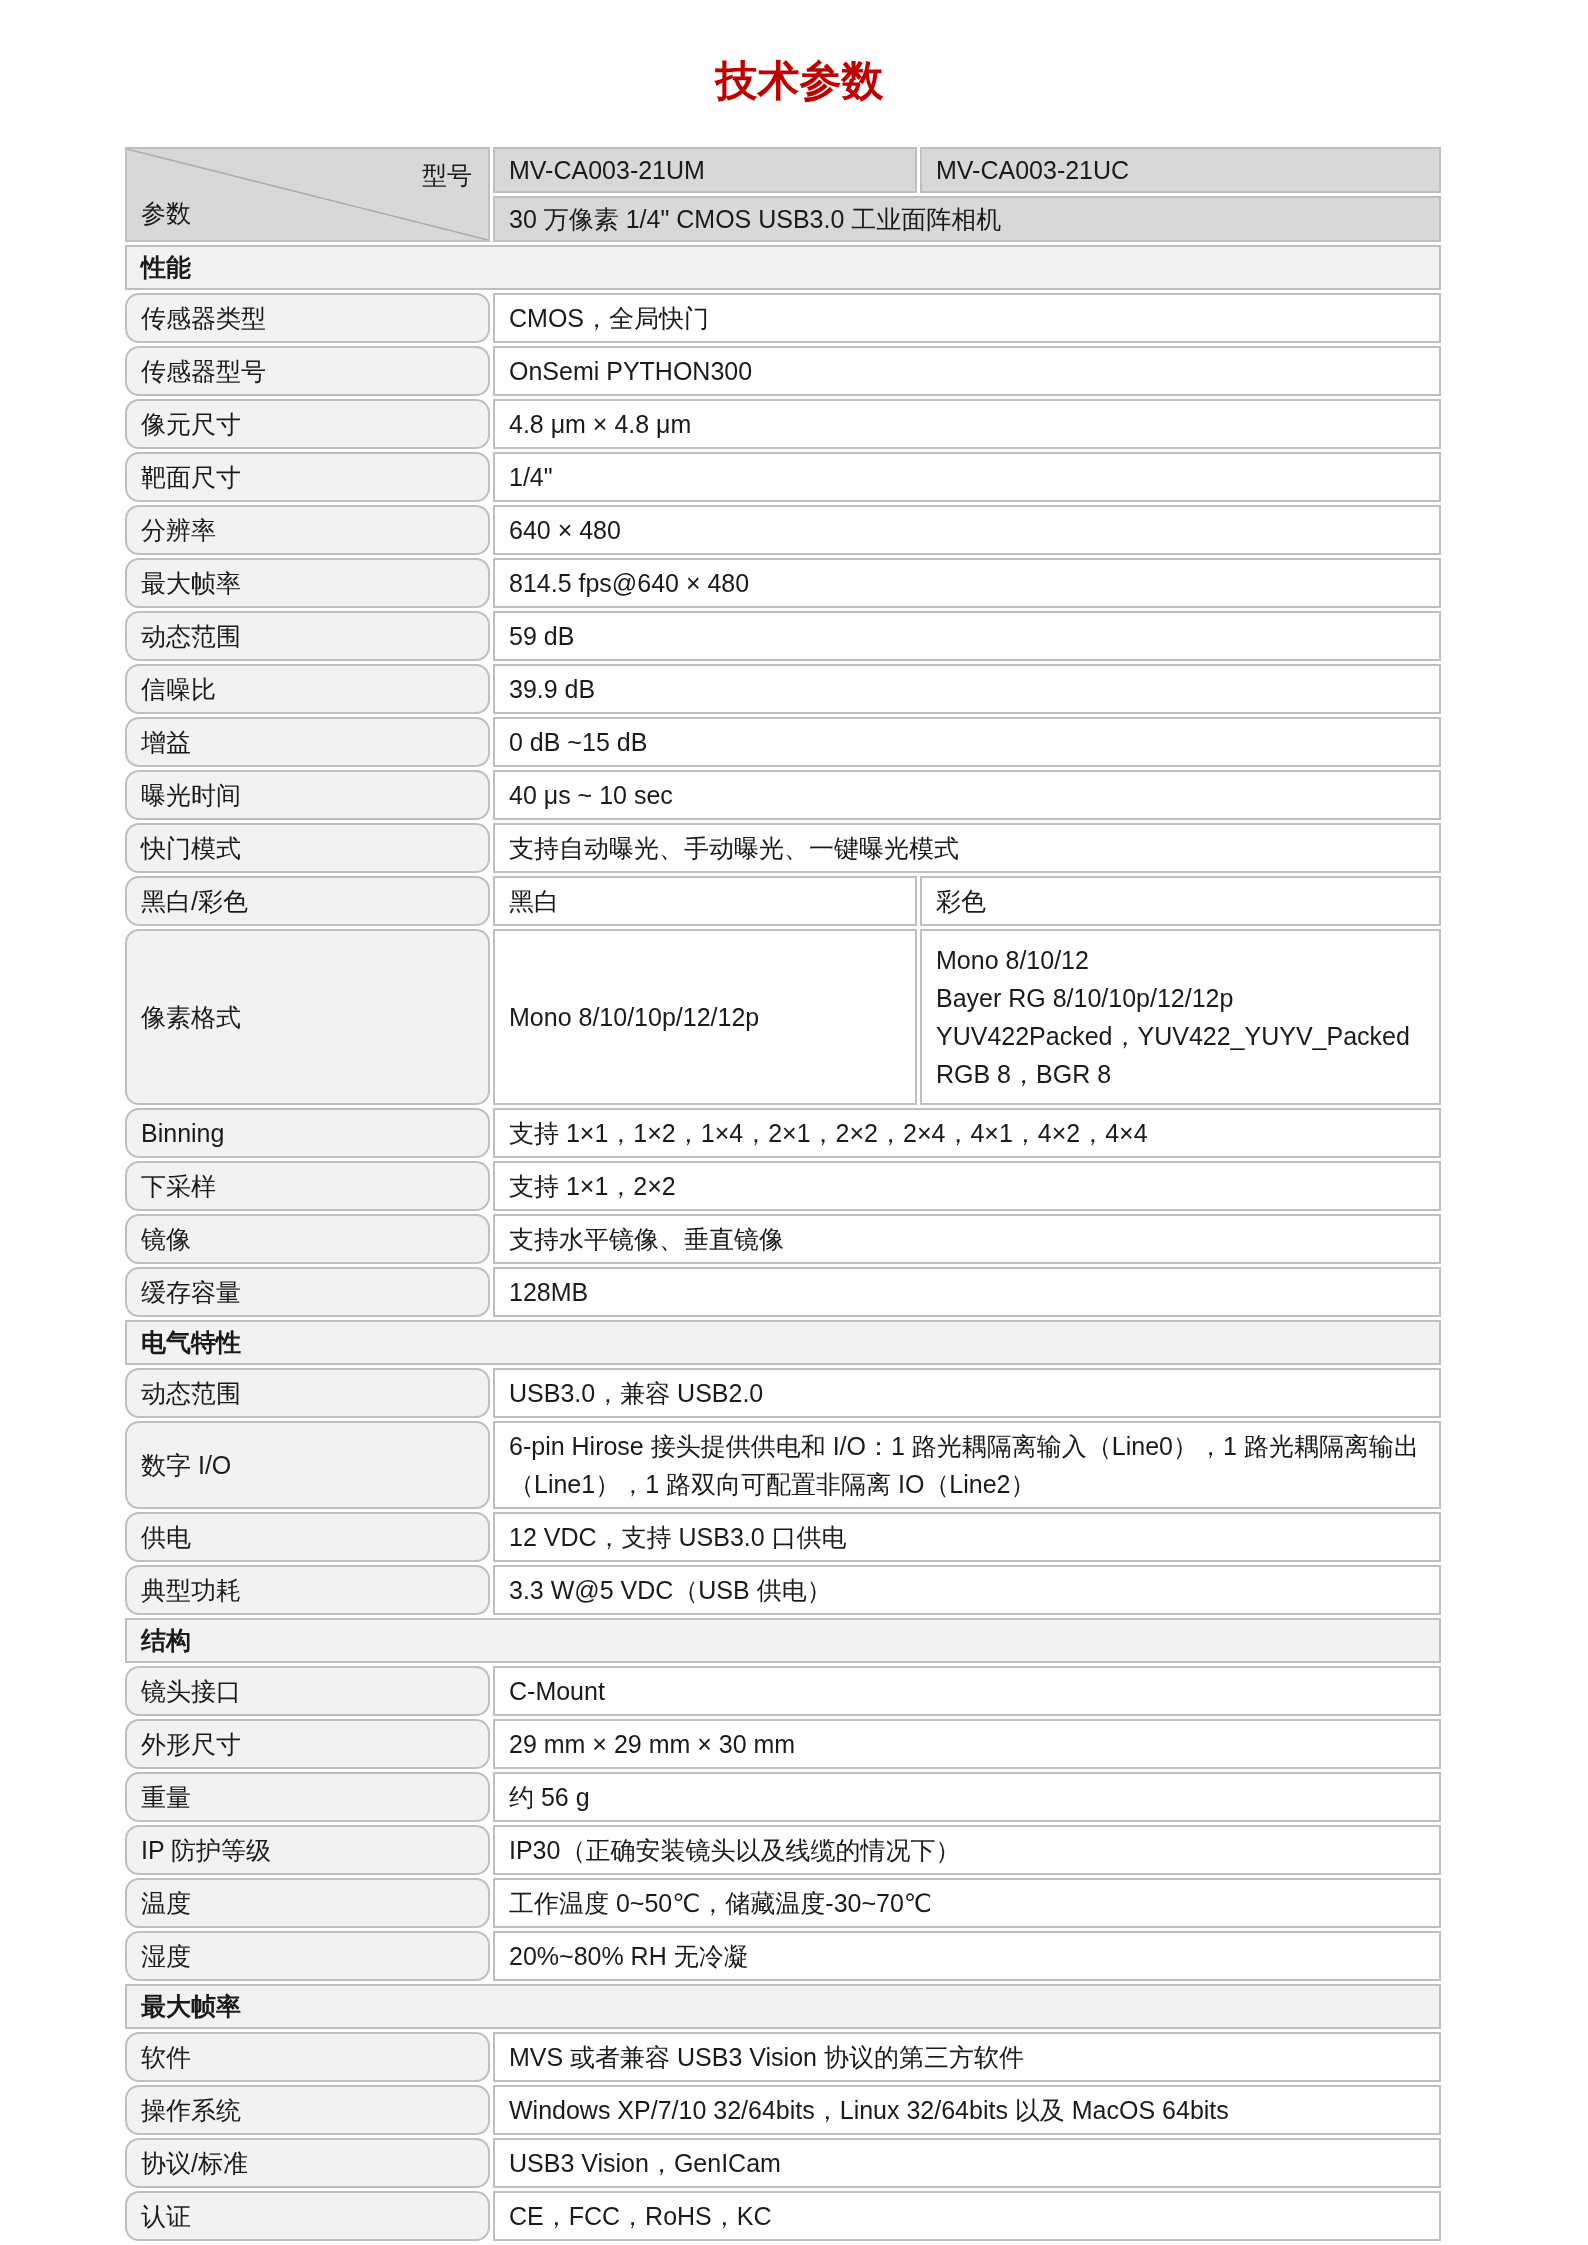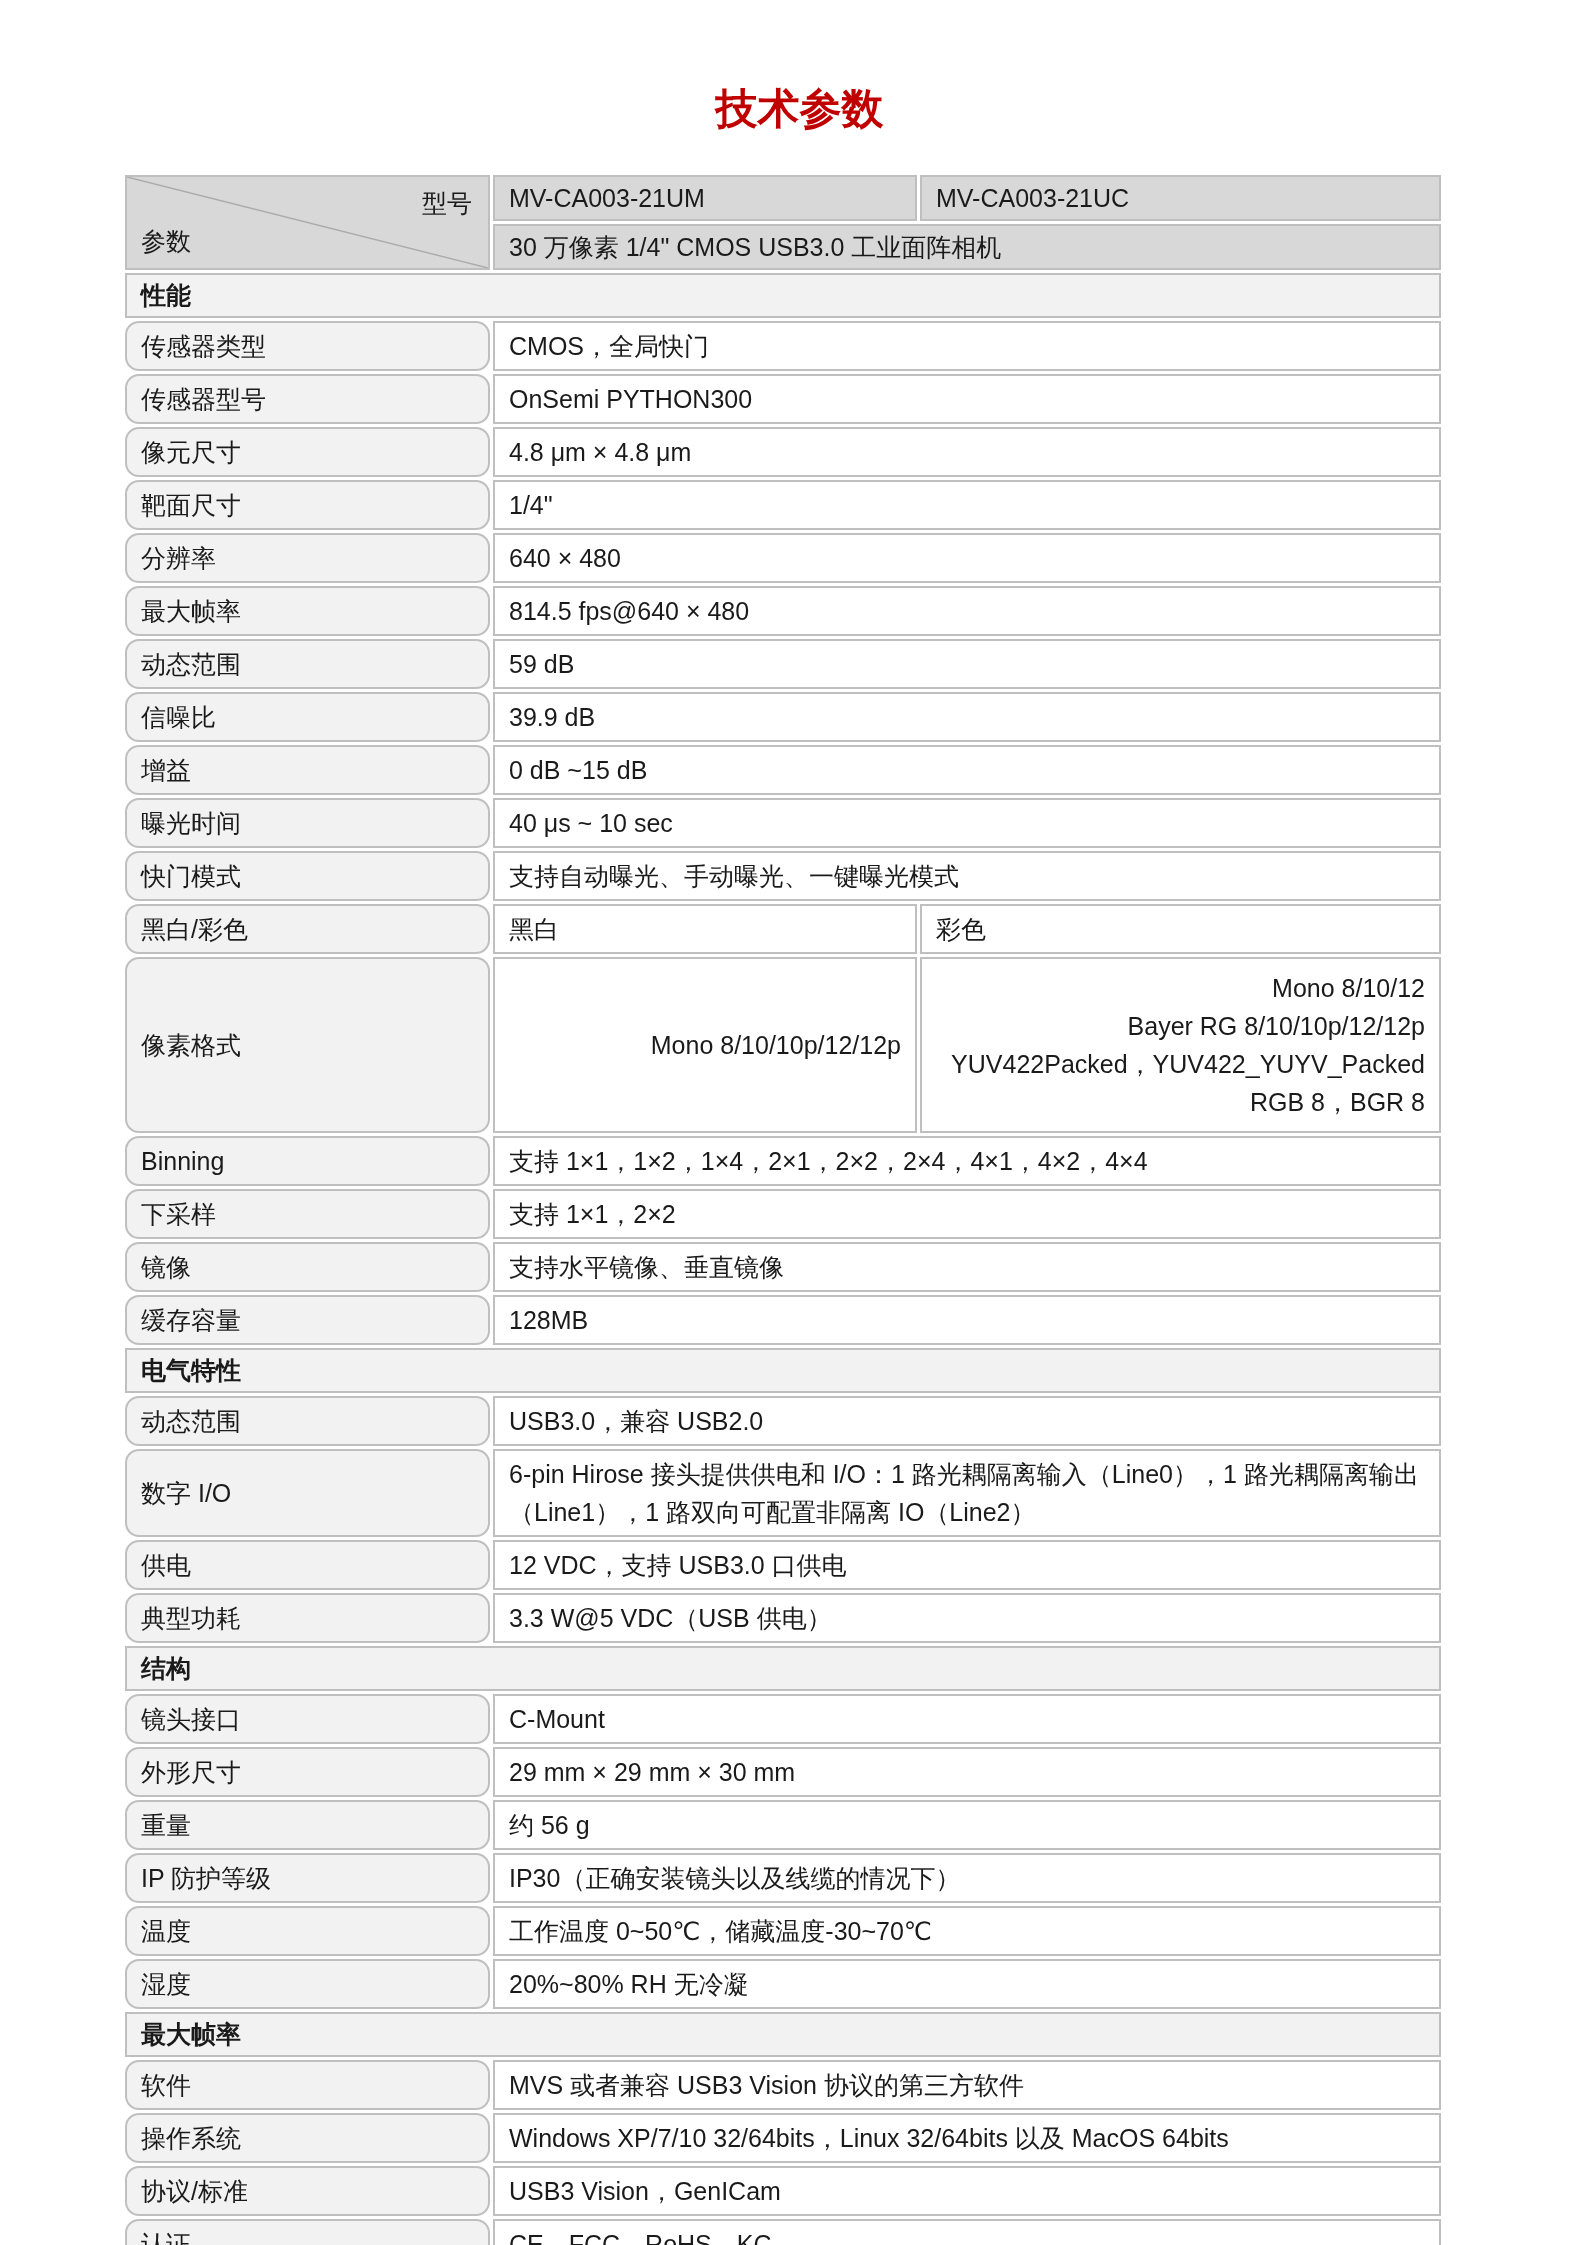--- a/index.html
+++ b/index.html
@@ -13,21 +13,21 @@
   }
   *{box-sizing:border-box;}
   html,body{margin:0;padding:0;background:#ffffff;}
   body{
     width:1588px;
     min-height:2245px;
     font-family:"Liberation Sans","DejaVu Sans",sans-serif;
     color:var(--text);
   }
   h1.page-title{
-    margin:86px 0 40px 0;
+    margin:58px 0 40px 0;
     width:1588px;
     text-align:center;
     font-size:42px;
     font-weight:bold;
     color:var(--title-color);
     line-height:1.1;
     padding-left:11px;
   }
   table.spec{
     border-collapse:separate;
@@ -58,21 +58,21 @@
   .corner-bl{position:absolute;bottom:10px;left:14px;}
   td.section{
     background:var(--section-bg);
     font-weight:bold;
     height:42px;
   }
   td.label{background:var(--label-bg);border-radius:14px;}
   td.value{background:var(--value-bg);}
   td.px-lines{line-height:40px;padding-top:10px;padding-bottom:10px;}
   tr.px-row td{height:auto;}
-  tr.px-row td.value{min-height:178px;text-align:right;}
+  tr.px-row td.value{min-height:178px;}
   td.value{line-height:38px;}
 </style>
 </head>
 <body>
 
 <main>
 
   <h1 class="page-title">技术参数</h1>
 
   <table class="spec">

